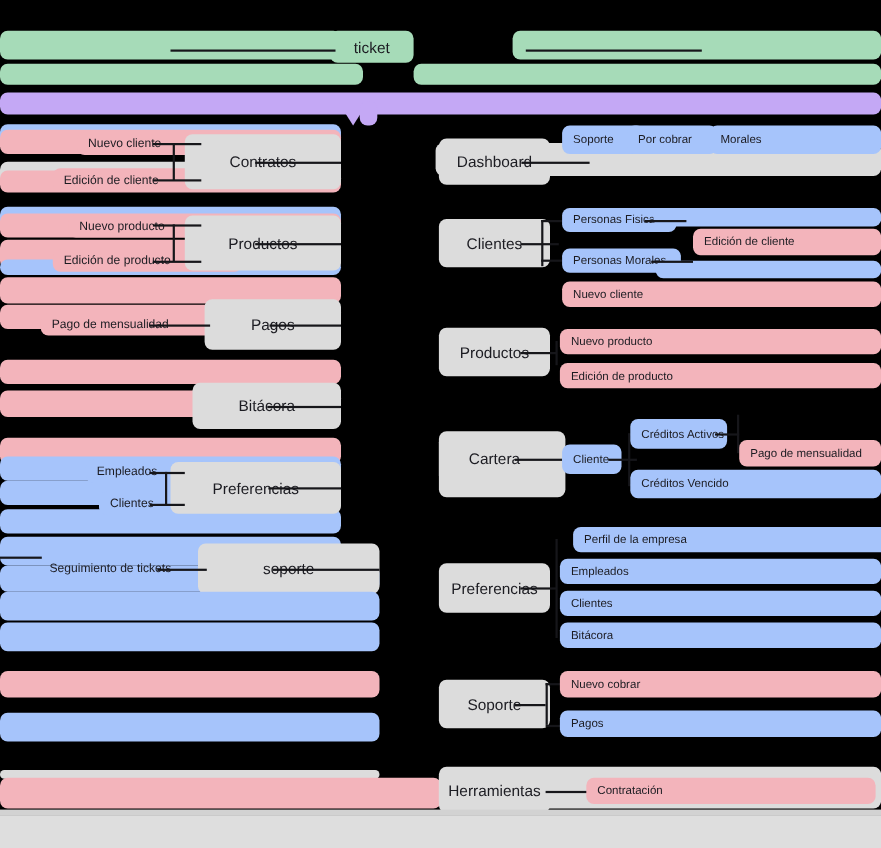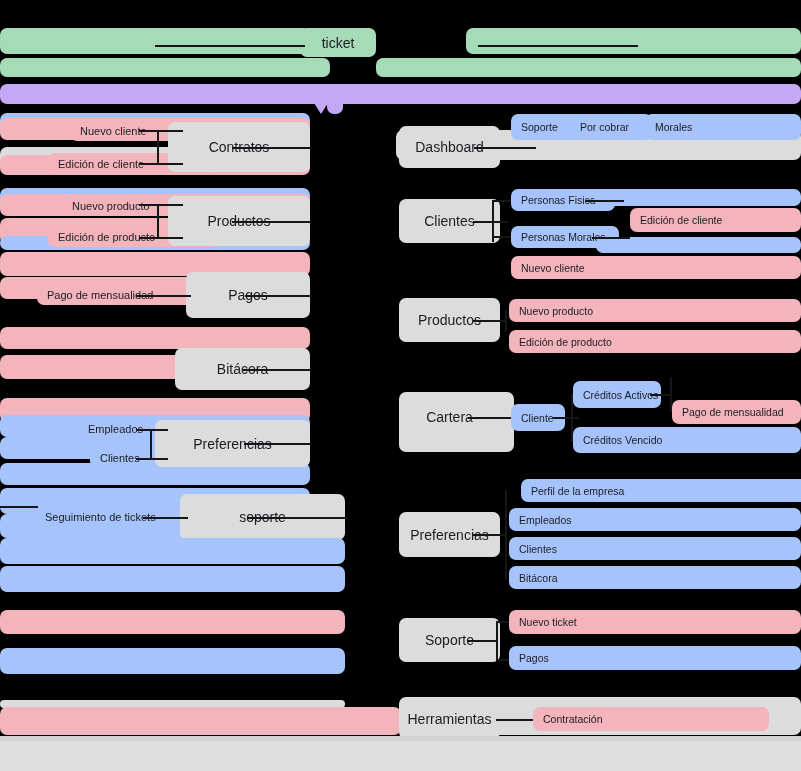--- a/index.html
+++ b/index.html
@@ -260,31 +260,31 @@
   </div>
 
   <div class="node c-gray lg center" style="left:399px;top:618px;width:101px;height:44px;">
     <span>Soporte</span>
   </div>
   <div class="ln lnh" style="left:468px;top:640px;width:28px;"></div>
   <div class="ln lnv" style="left:496px;top:621px;height:38px;"></div>
   <div class="ln lnh" style="left:496px;top:621px;width:14px;"></div>
   <div class="ln lnh" style="left:496px;top:659px;width:14px;"></div>
   <div class="node c-pink xs" style="left:509px;top:610px;width:292px;height:24px;">
-    <span>Nuevo ticket</span>
+    <span>Nuevo cobrar</span>
   </div>
   <div class="node c-blue xs" style="left:509px;top:646px;width:292px;height:24px;">
     <span>Pagos</span>
   </div>
 
   <div class="band c-gray" style="left:399px;top:697px;width:402px;height:38px;"></div>
   <div class="node c-gray lg center" style="left:399px;top:699px;width:101px;height:40px;text-align:right;">
     <span>Herramientas</span>
   </div>
   <div class="ln lnh" style="left:496px;top:719px;width:40px;"></div>
-  <div class="node c-pink xs" style="left:533px;top:707px;width:236px;height:24px;">
+  <div class="node c-pink xs" style="left:533px;top:707px;width:263px;height:24px;">
     <span>Contratación</span>
   </div>
 
   <div class="footer2"></div>
   <div class="footer"></div>
 
 </div>
 
 </body></html>

